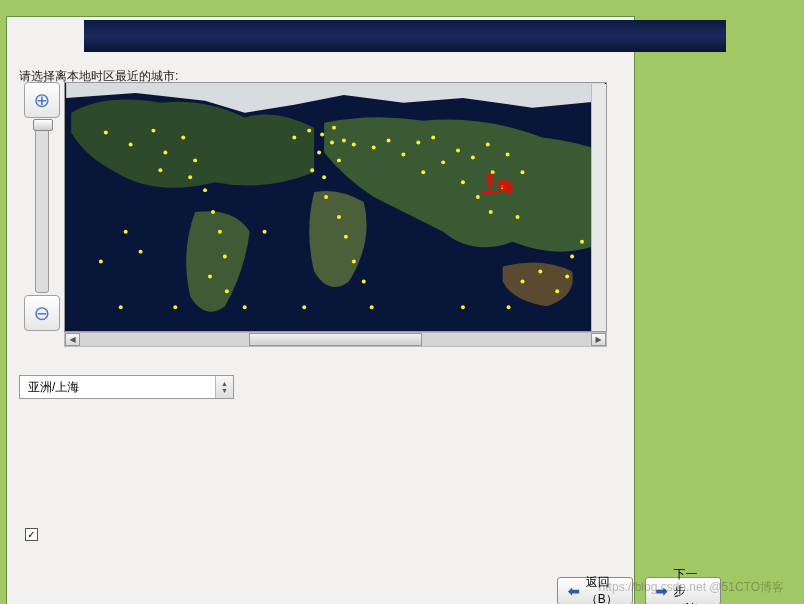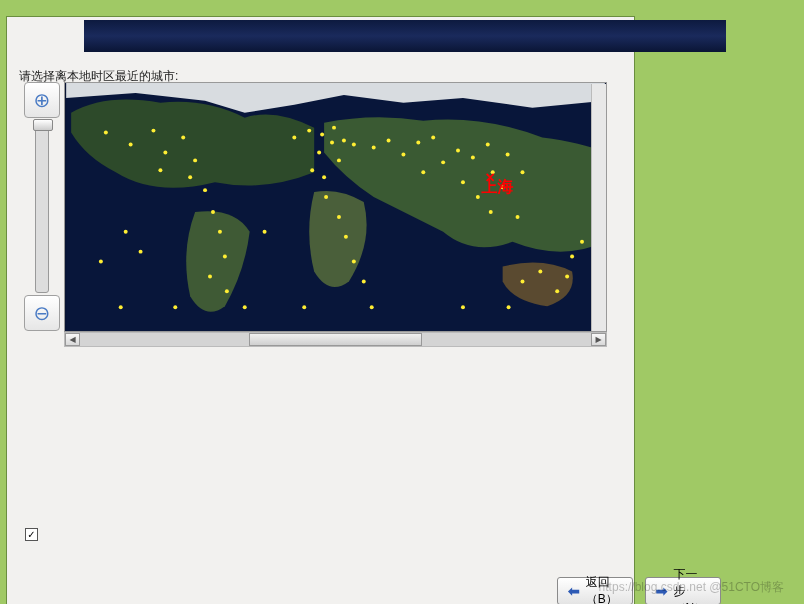--- a/index.html
+++ b/index.html
@@ -135,20 +135,27 @@
     <div class="hscroll">
       <div class="hscroll-btn">◀</div>
       <div class="hscroll-track">
           <div class="hscroll-thumb"></div>
         </div>
       <div class="hscroll-btn">▶</div>
     </div>
   </div>
 
 
+  <div class="city-select">
+    <span>亚洲/上海</span>
+    <div class="city-select-spin">
+        <span>▲</span>
+        <span>▼</span>
+      </div>
+  </div>
 
   <div class="checkbox-row">
     <div class="checkbox">✓</div>
   </div>
 
   <div class="button-bar">
     <div class="btn">
       <span class="arrow-icon">⬅</span>
       <span>返回（B）</span>
     </div>

